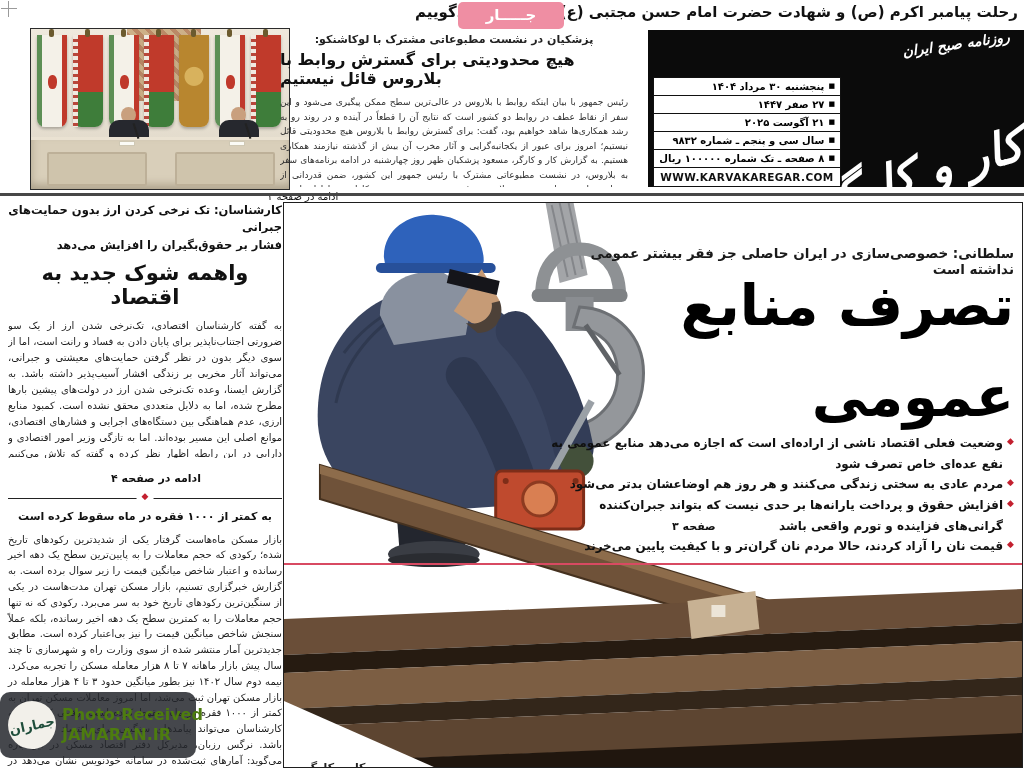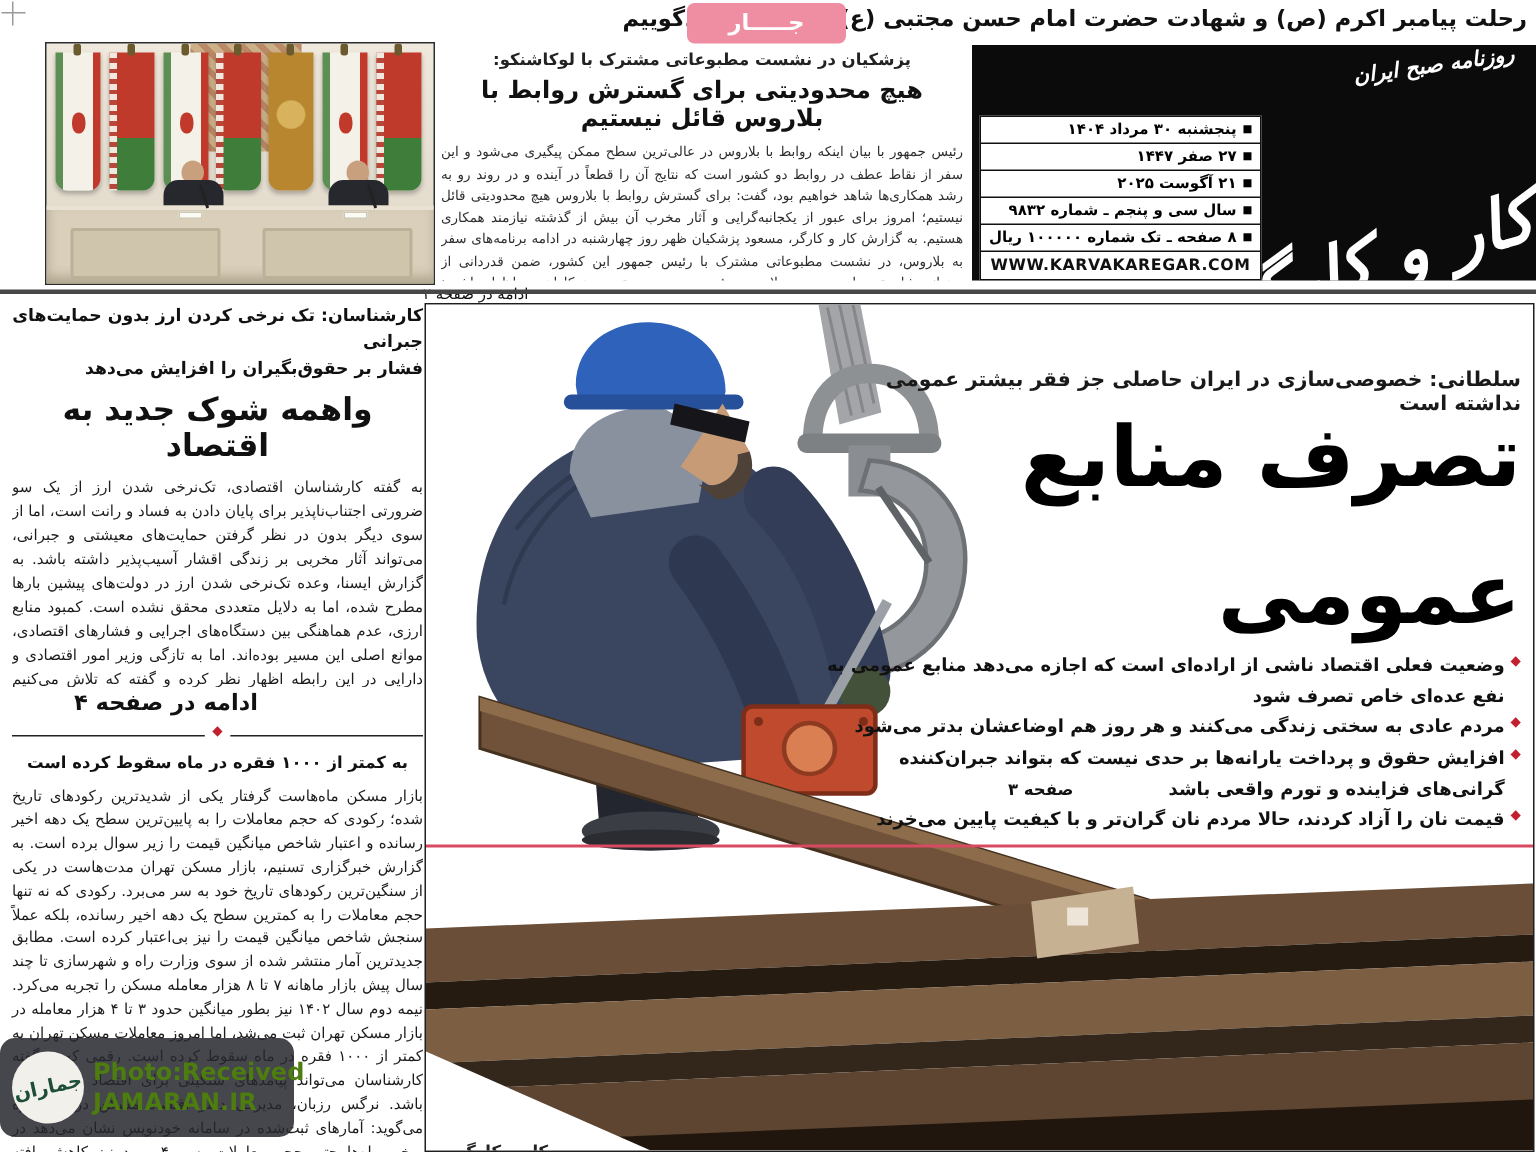--- a/index.html
+++ b/index.html
@@ -35,23 +35,23 @@
   .desk{position:absolute;left:0;top:108px;width:260px;height:54px;background:#d9cfba;
         border-top:3px solid #eae2d2;box-shadow:inset 0 -6px 8px rgba(90,75,50,.35);}
   .desk-panel{position:absolute;top:12px;width:100px;height:34px;background:#cfc4ac;border:2px solid #bdb098;border-radius:2px;}
   .person{position:absolute;width:44px;height:40px;}
   .person .head{position:absolute;left:14px;top:0;width:15px;height:16px;border-radius:50%;background:#c9a07e;}
   .person .body{position:absolute;left:2px;top:13px;width:40px;height:26px;border-radius:10px 10px 0 0;background:#26282e;}
   .paper{position:absolute;width:16px;height:5px;background:#fbfbf6;border:1px solid #cfc8b4;}
   .mic{position:absolute;width:2px;height:16px;background:#222;transform:rotate(-18deg);}
 
   
-  #summit-article{left:294px;top:33px;width:348px;height:162px;}
+  #summit-article{left:280px;top:33px;width:348px;height:162px;}
   #summit-article .kicker{font-size:11px;font-weight:bold;text-align:center;color:#222;}
-  #summit-article .headline{font-size:16px;font-weight:900;text-align:center;margin-top:4px;letter-spacing:-0.3px;}
+  #summit-article .headline{font-size:16px;font-weight:900;text-align:left;margin-top:4px;letter-spacing:-0.3px;}
   #summit-article .body{margin-top:7px;font-size:9px;line-height:1.62;text-align:justify;color:#2e2e2e;
                         height:92px;overflow:hidden;}
   #summit-article .cont{position:absolute;left:-12px;bottom:-7px;font-size:10px;font-weight:normal;}
 
   
   #masthead{left:648px;top:30px;width:376px;height:157px;background:#0b0b0b;overflow:hidden;}
   #masthead .tagline{position:absolute;top:6px;right:14px;color:#fff;font-size:14px;font-weight:bold;
                      font-style:italic;transform:rotate(-8deg);}
   #masthead .paper-title{position:absolute;top:86px;right:2px;color:#fff;font-size:46px;font-weight:900;
                      font-style:italic;letter-spacing:-2px;white-space:nowrap;
@@ -64,21 +64,21 @@
             font-weight:bold;letter-spacing:.4px;direction:ltr;}
 
   
   #main-rule{left:0;top:193px;width:1024px;height:3px;background:#474747;}
 
   
   #left-col{left:8px;top:202px;width:274px;height:566px;}
   #left-col .kicker{font-size:11.5px;font-weight:bold;line-height:1.5;}
   #a1-headline{font-size:21px;font-weight:900;text-align:center;margin-top:7px;letter-spacing:-0.5px;}
   #a1-body{margin-top:9px;font-size:10px;line-height:1.6;text-align:justify;color:#1c1c1c;height:140px;overflow:hidden;}
-  #a1-cont{font-size:15px;font-weight:bold;margin-top:1px;padding-right:110px;}
+  #a1-cont{font-size:11px;font-weight:bold;margin-top:14px;padding-right:81px;}
   .separator{position:relative;margin:9px 0 6px 0;height:9px;}
   .separator .line{position:absolute;left:0;right:0;top:4px;height:1px;background:#222;}
   .separator .dia{position:absolute;left:50%;top:-2px;transform:translateX(-50%);background:#fff;
                   padding:0 5px;color:#c3202f;font-size:9px;line-height:1;}
   #a2-kicker1,#a2-kicker2{font-size:11px;font-weight:bold;text-align:center;line-height:1.45;}
   #a2-headline{font-size:20px;font-weight:900;text-align:center;line-height:1.35;margin-top:4px;letter-spacing:-0.5px;}
   #a2-body{margin-top:7px;font-size:10px;line-height:1.58;text-align:justify;color:#1c1c1c;}
 
   
   #jam-wm{left:0;top:692px;width:196px;height:66px;background:rgba(36,39,45,.85);border-radius:10px;

